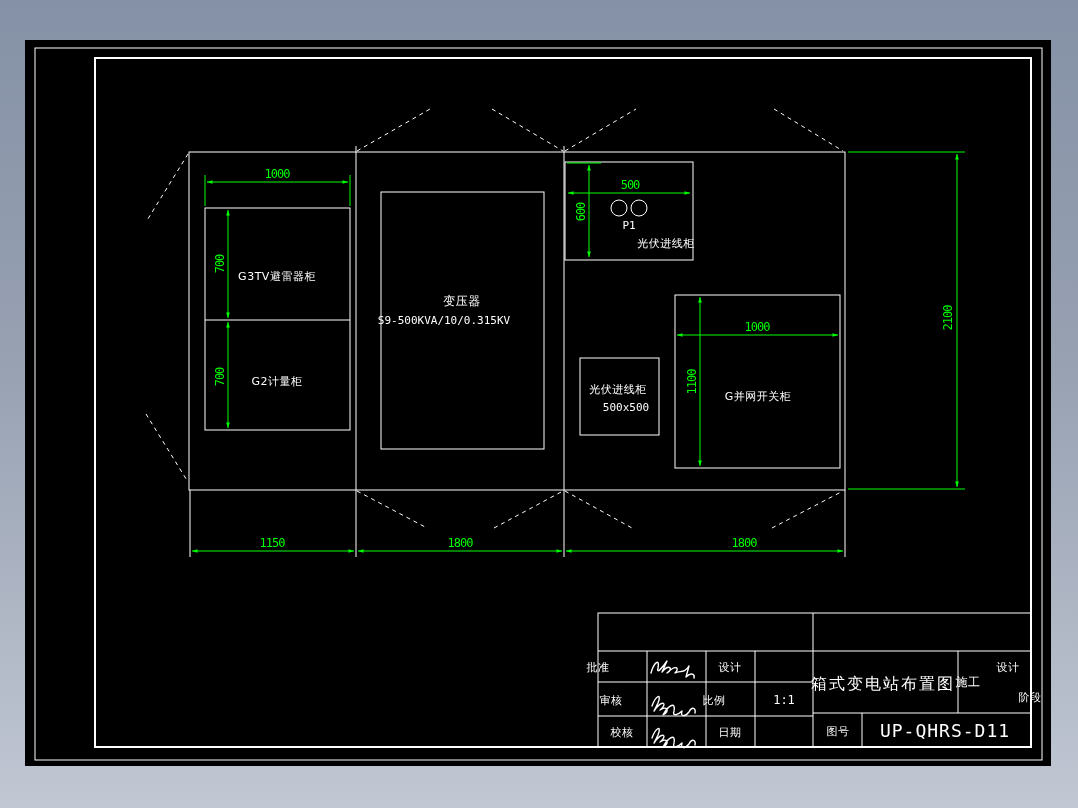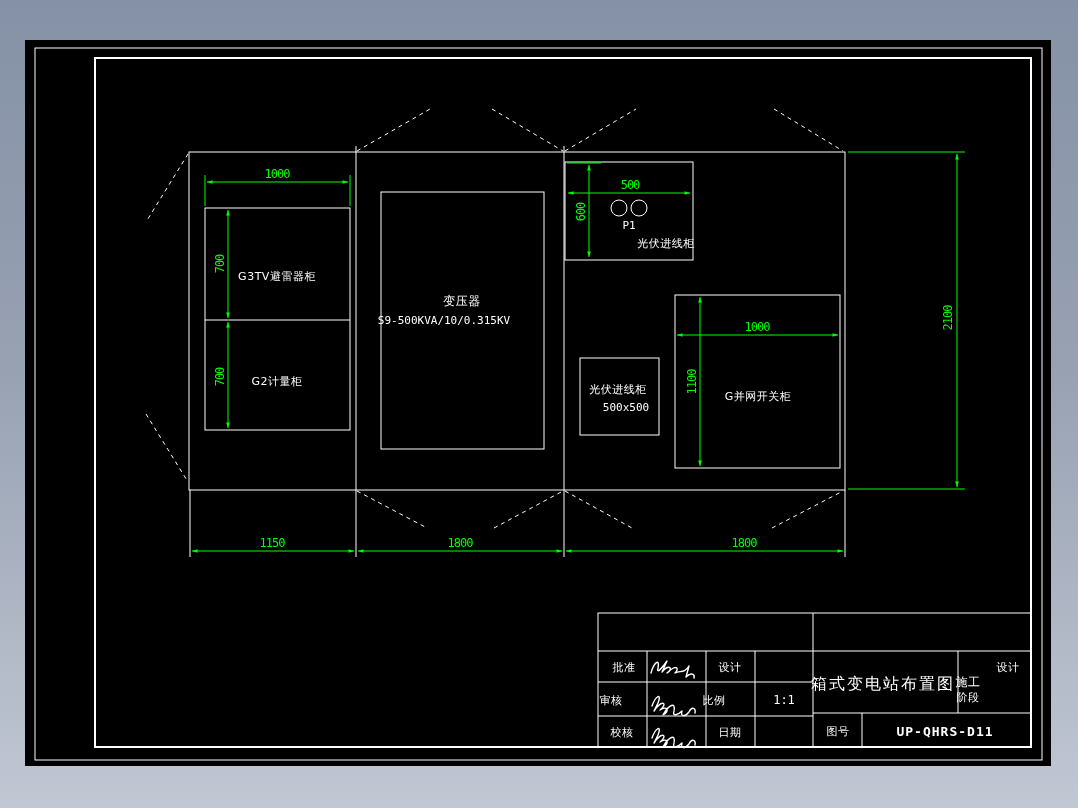--- a/index.html
+++ b/index.html
@@ -22,21 +22,21 @@
   }
   .lbl.big{font-size:16px;letter-spacing:2px;}
   .lbl.mid{font-size:12px;text-align:center;}
   .dim{
     position:absolute;transform:translate(-50%,-50%);
     color:#00ff00;font-size:12px;line-height:1;white-space:nowrap;
     font-family:"DejaVu Sans Mono", monospace;letter-spacing:-1px;
   }
   .dim.rot{transform:translate(-50%,-50%) rotate(-90deg);}
   .code{font-family:"DejaVu Sans Mono", monospace;letter-spacing:0;}
-  .docno{font-size:13px;font-weight:bold;letter-spacing:1px;font-family:"DejaVu Sans Mono", monospace;}
+  .docno{font-size:18px;font-weight:normal;letter-spacing:1px;font-family:"DejaVu Sans Mono", monospace;}
 </style>
 </head>
 <body>
 
 <div id="stage">
   <div id="canvas"></div>
 
   <svg class="overlay">
     <defs>
       <marker id="arr" viewBox="0 0 10 10" refX="10" refY="5" markerWidth="13" markerHeight="5.5" orient="auto-start-reverse">
@@ -147,26 +147,26 @@
   <span class="dim rot" style="left:220px;top:377px">700</span>
   <span class="dim" style="left:630px;top:185px">500</span>
   <span class="dim rot" style="left:581px;top:212px">600</span>
   <span class="dim" style="left:757px;top:327px">1000</span>
   <span class="dim rot" style="left:692px;top:382px">1100</span>
   <span class="dim rot" style="left:948px;top:318px">2100</span>
   <span class="dim" style="left:272px;top:543px">1150</span>
   <span class="dim" style="left:460px;top:543px">1800</span>
   <span class="dim" style="left:744px;top:543px">1800</span>
 
-  <span class="lbl" style="left:624px;top:667px">批准</span>
+  <span class="lbl" style="left:598px;top:667px">批准</span>
   <span class="lbl" style="left:611px;top:700px">审核</span>
   <span class="lbl" style="left:622px;top:732px">校核</span>
   <span class="lbl" style="left:730px;top:667px">设计</span>
   <span class="lbl" style="left:714px;top:700px">比例</span>
   <span class="lbl code mid" style="left:784px;top:700px">1:1</span>
   <span class="lbl" style="left:730px;top:732px">日期</span>
   <span class="lbl big" style="left:883px;top:684px">箱式变电站布置图</span>
   <span class="lbl mid" style="left:968px;top:682px">施工</span>
   <span class="lbl" style="left:1008px;top:667px">设计</span>
-  <span class="lbl" style="left:968px;top:697px">阶段</span>
+  <span class="lbl" style="left:1030px;top:697px">阶段</span>
   <span class="lbl" style="left:838px;top:731px">图号</span>
   <span class="lbl docno" style="left:945px;top:731px">UP-QHRS-D11</span>
 </div>
 
 </body></html>

